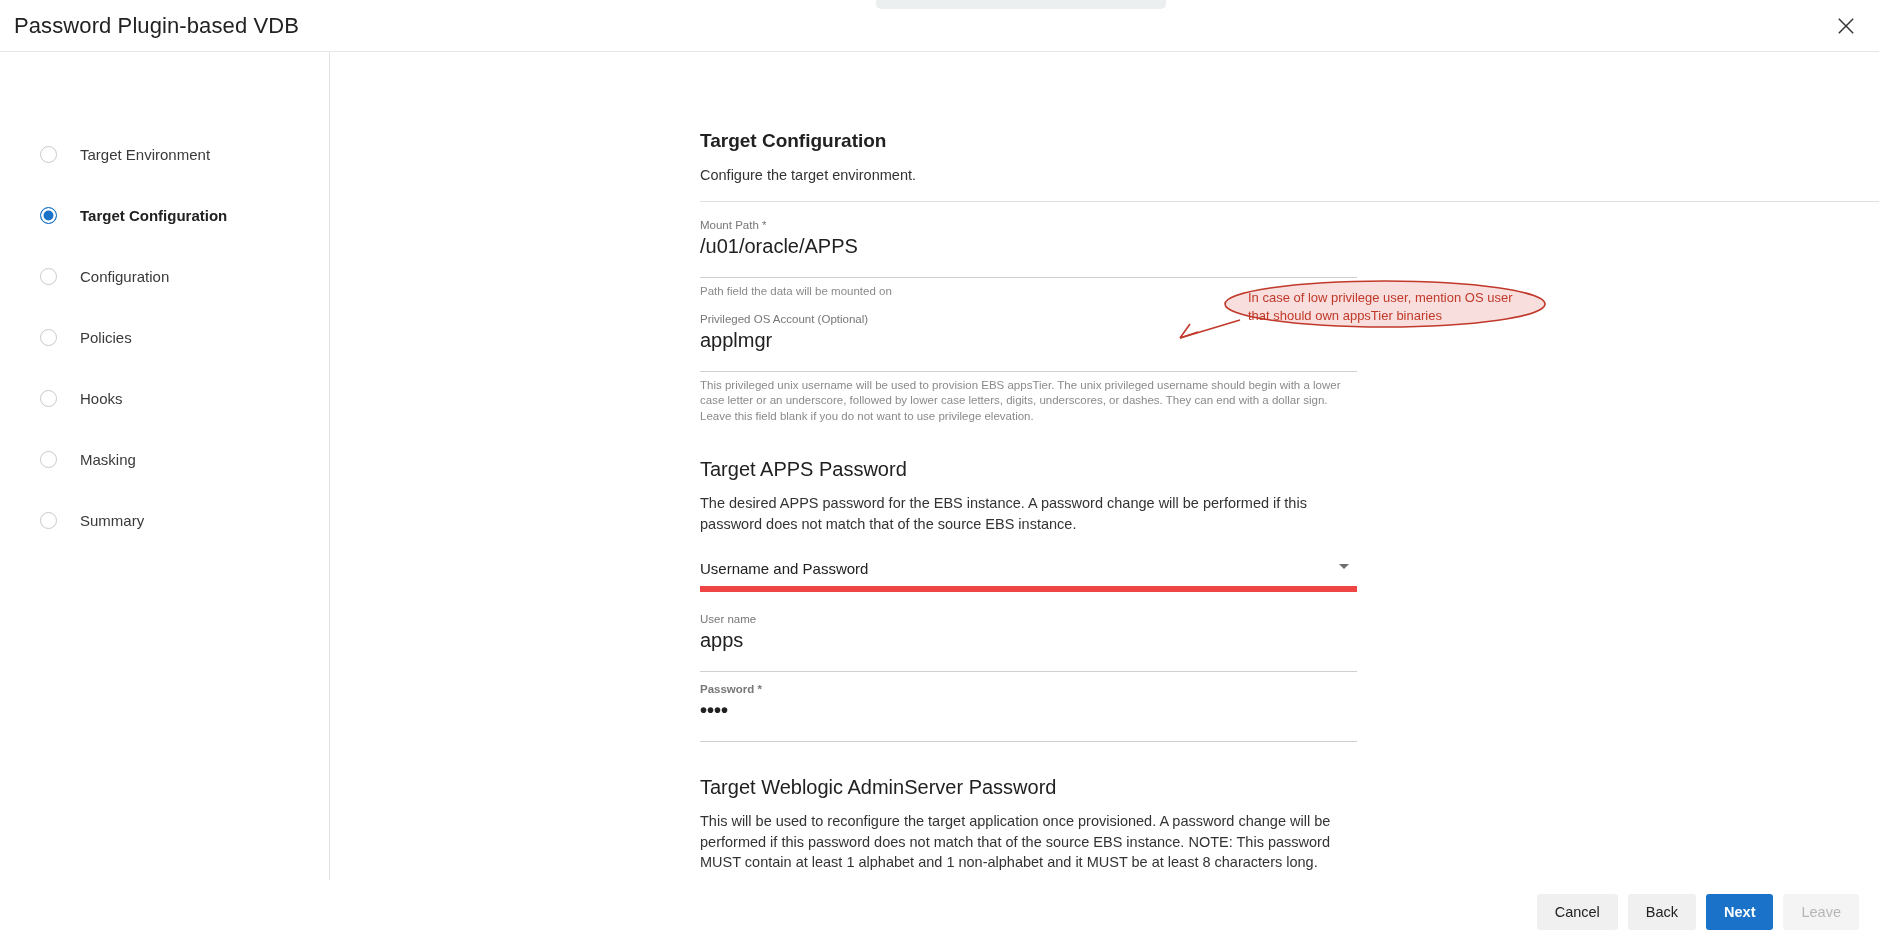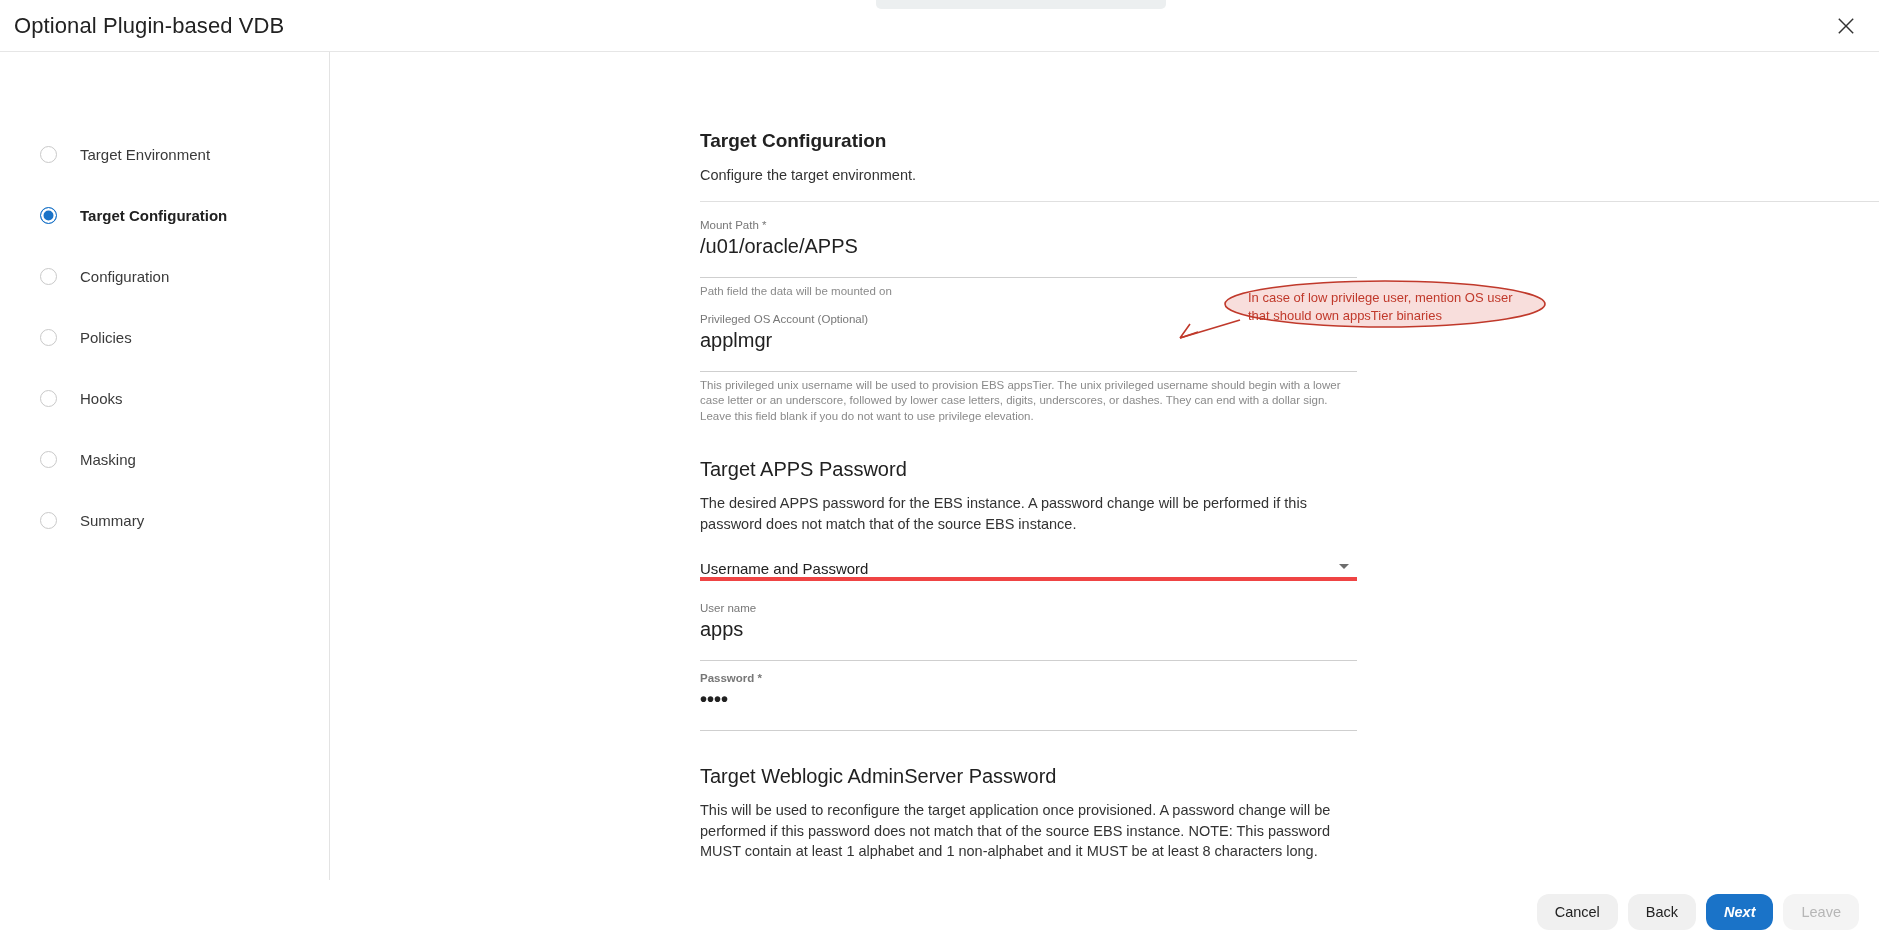--- a/index.html
+++ b/index.html
@@ -156,22 +156,22 @@
     display: block;
   }
   .select-field {
     width: 657px;
     margin-top: 26px;
     position: relative;
   }
   .select-field .sel-value {
     font-size: 15px;
     color: #212121;
-    padding-bottom: 0;
-    border-bottom: 4px solid #ef4444;
+    padding-bottom: 9px;
+    border-bottom: 6px solid #ef4444;
     display: block;
   }
   .select-field .caret {
     position: absolute;
     right: 8px;
     top: 4px;
     width: 0; height: 0;
     border-left: 5px solid transparent;
     border-right: 5px solid transparent;
     border-top: 5px solid #6d6d6d;
@@ -224,48 +224,47 @@
     justify-content: flex-end;
     padding-right: 20px;
     gap: 10px;
     background: #fff;
   }
   .btn {
     height: 36px;
     min-width: 60px;
     padding: 0 18px;
     font-size: 14.5px;
-    border-radius: 12px;
+    border-radius: 3px;
     border: none;
     background: #f0f0f0;
     color: #222;
     cursor: pointer;
     font-family: "Liberation Sans", sans-serif;
   }
   .btn.primary {
     background: #1a73c8;
     color: #fff;
     font-weight: bold;
-    font-style: italic;
   }
   .btn.disabled {
     background: #f4f4f4;
     color: #b6b6b6;
     cursor: default;
   }
 </style>
 </head>
 <body>
 
 <div class="dialog">
 
   <div class="top-notch"></div>
 
   <div class="dialog-header">
-    <div class="dialog-title">Optional Plugin-based VDB</div>
+    <div class="dialog-title">Password Plugin-based VDB</div>
     <button class="close-btn" aria-label="close">
       <svg width="20" height="20" viewBox="0 0 20 20">
         <line x1="2" y1="2" x2="18" y2="18" stroke="#333" stroke-width="1.6"></line>
         <line x1="18" y1="2" x2="2" y2="18" stroke="#333" stroke-width="1.6"></line>
       </svg>
     </button>
   </div>
 
   <div class="dialog-body">
 

